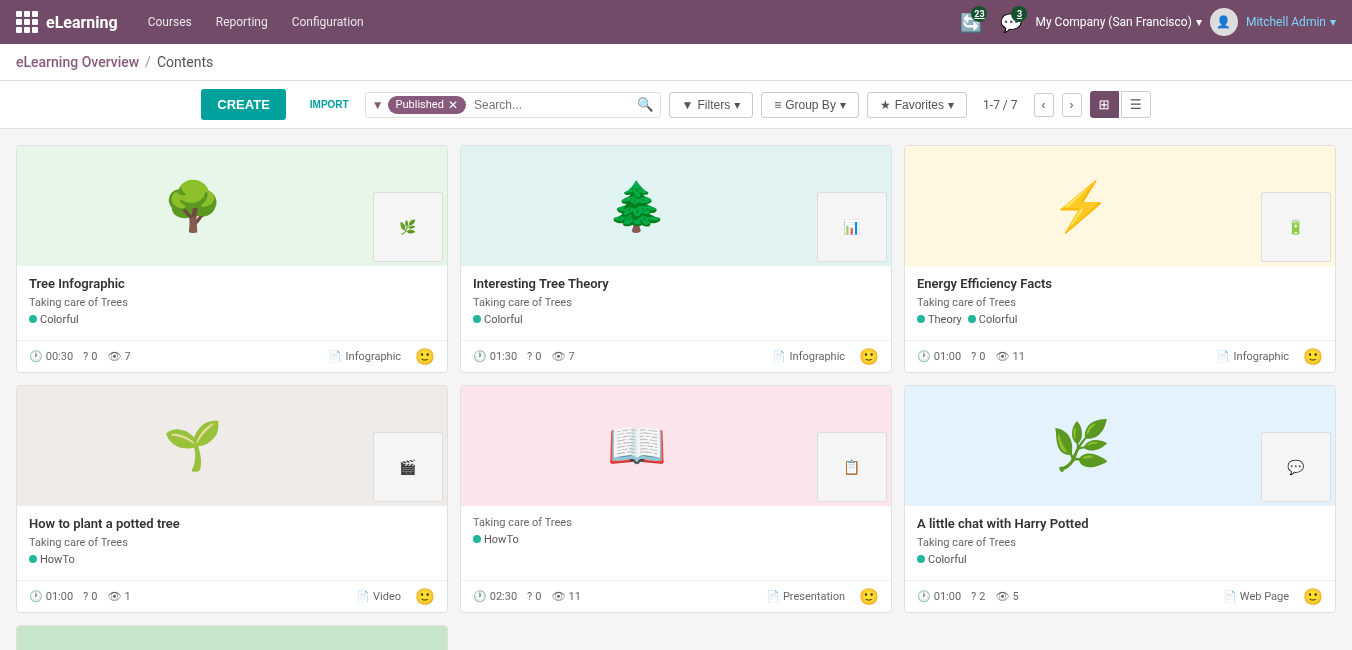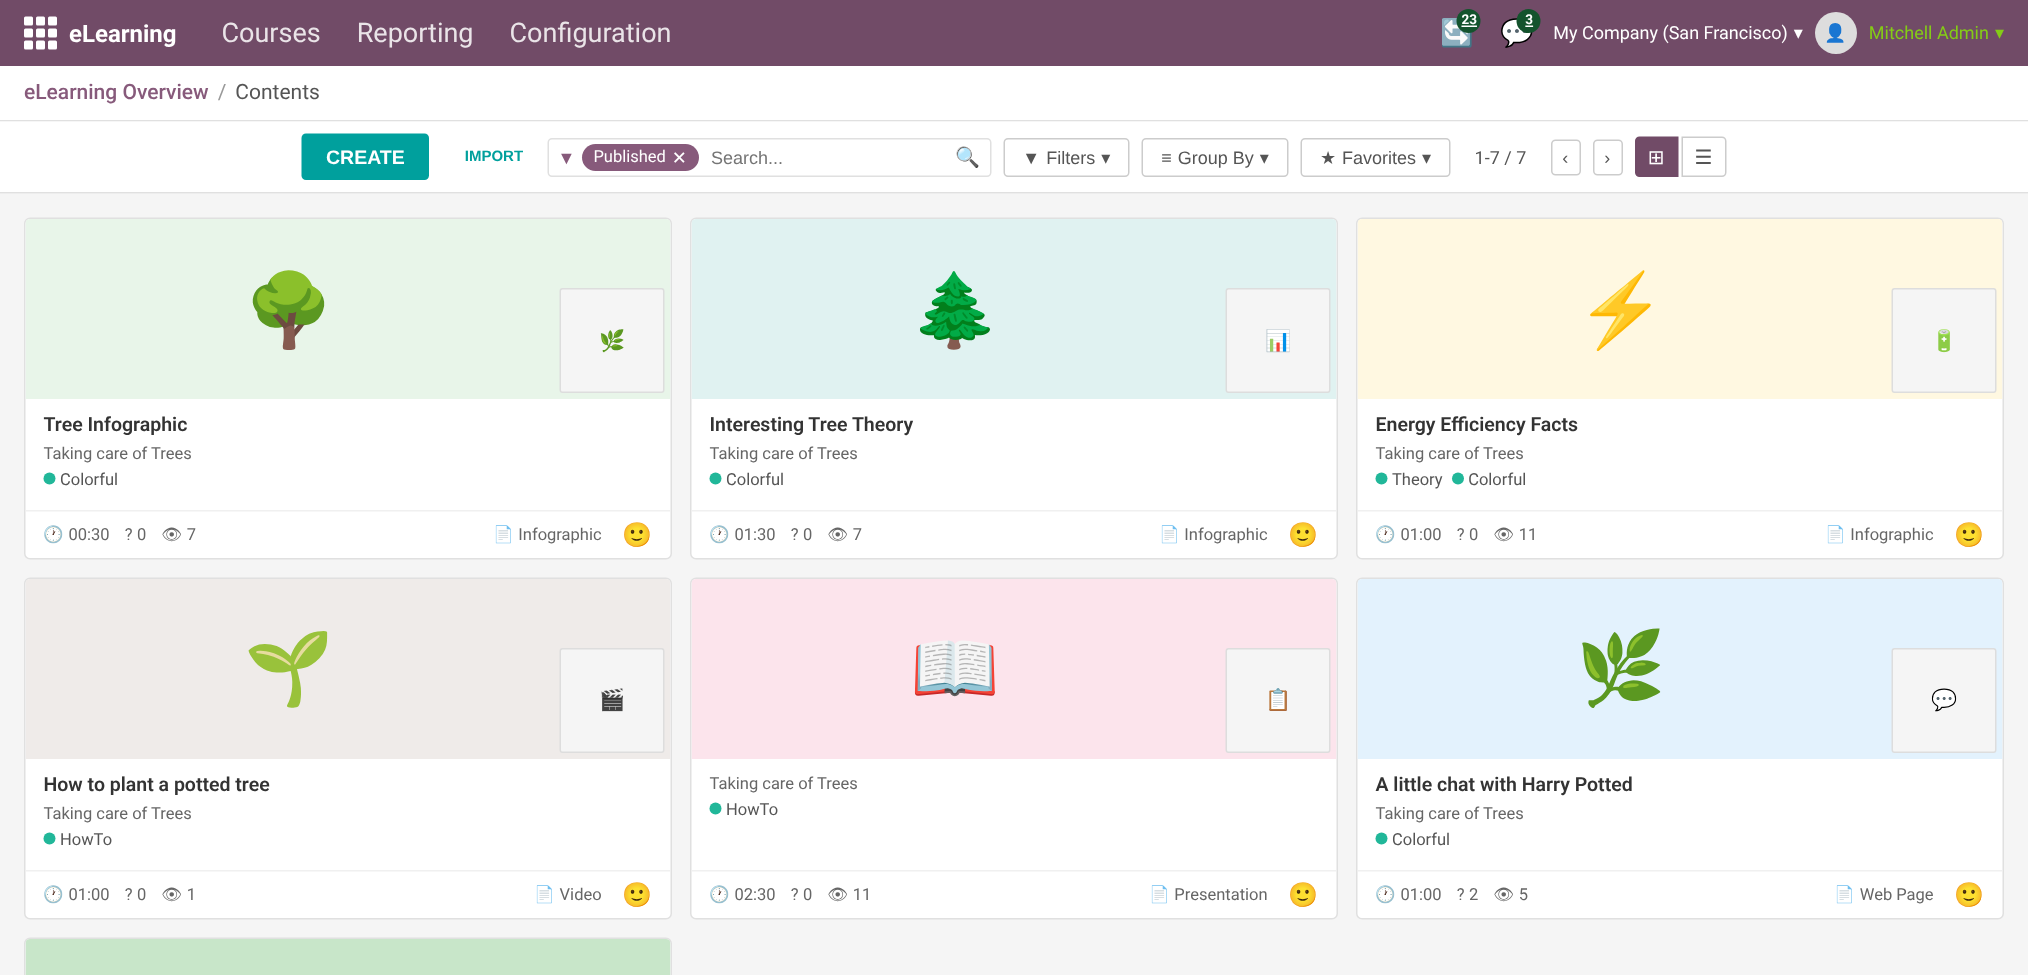--- a/index.html
+++ b/index.html
@@ -12,28 +12,28 @@
       display: flex;
       align-items: center;
       padding: 0 16px;
       height: 44px;
       gap: 20px;
     }
     .navbar-brand { display: flex; align-items: center; gap: 8px; font-weight: 700; font-size: 16px; color: white; }
     .navbar-grid { display: grid; grid-template-columns: repeat(3,6px); grid-template-rows: repeat(3,6px); gap: 2px; }
     .navbar-grid-dot { width: 6px; height: 6px; background: white; border-radius: 1px; }
     .navbar-nav { display: flex; gap: 4px; flex: 1; }
-    .navbar-nav a { color: rgba(255,255,255,0.85); text-decoration: none; padding: 6px 10px; font-size: 18px; border-radius: 3px; }
+    .navbar-nav a { color: rgba(255,255,255,0.85); text-decoration: none; padding: 6px 10px; font-size: 12px; border-radius: 3px; }
     .navbar-right { display: flex; align-items: center; gap: 8px; }
     .notif-badge { position: relative; display: inline-flex; align-items: center; justify-content: center; width: 32px; height: 32px; }
     .notif-icon { font-size: 18px; color: white; }
     .badge { position: absolute; top: 0; right: 0; background: #14532d; color: white; border-radius: 50%; font-size: 9px; width: 16px; height: 16px; display: flex; align-items: center; justify-content: center; font-weight: bold; text-decoration: underline; }
     .company-selector { color: white; font-size: 12px; cursor: pointer; display: flex; align-items: center; gap: 4px; }
     .user-avatar { width: 28px; height: 28px; border-radius: 50%; background: #ccc; overflow: hidden; display: flex; align-items: center; justify-content: center; font-size: 12px; color: #666; background: #ddd; }
-    .user-name { color: #84cc16; font-size: 12px; cursor: pointer; display: flex; align-items: center; gap: 4px; }
+    .user-name { color: #7dd3fc; font-size: 12px; cursor: pointer; display: flex; align-items: center; gap: 4px; }
 
     
     .page-header { background: white; padding: 10px 16px; border-bottom: 1px solid #e0e0e0; display: flex; align-items: center; justify-content: space-between; }
     .breadcrumb { display: flex; align-items: center; gap: 6px; font-size: 14px; }
     .breadcrumb-link { color: #875A7B; text-decoration: none; font-weight: 500; }
     .breadcrumb-sep { color: #999; }
     .breadcrumb-current { color: #555; }
 
     
     .toolbar { background: white; padding: 8px 16px; border-bottom: 1px solid #e0e0e0; display: flex; align-items: center; justify-content: center; }

